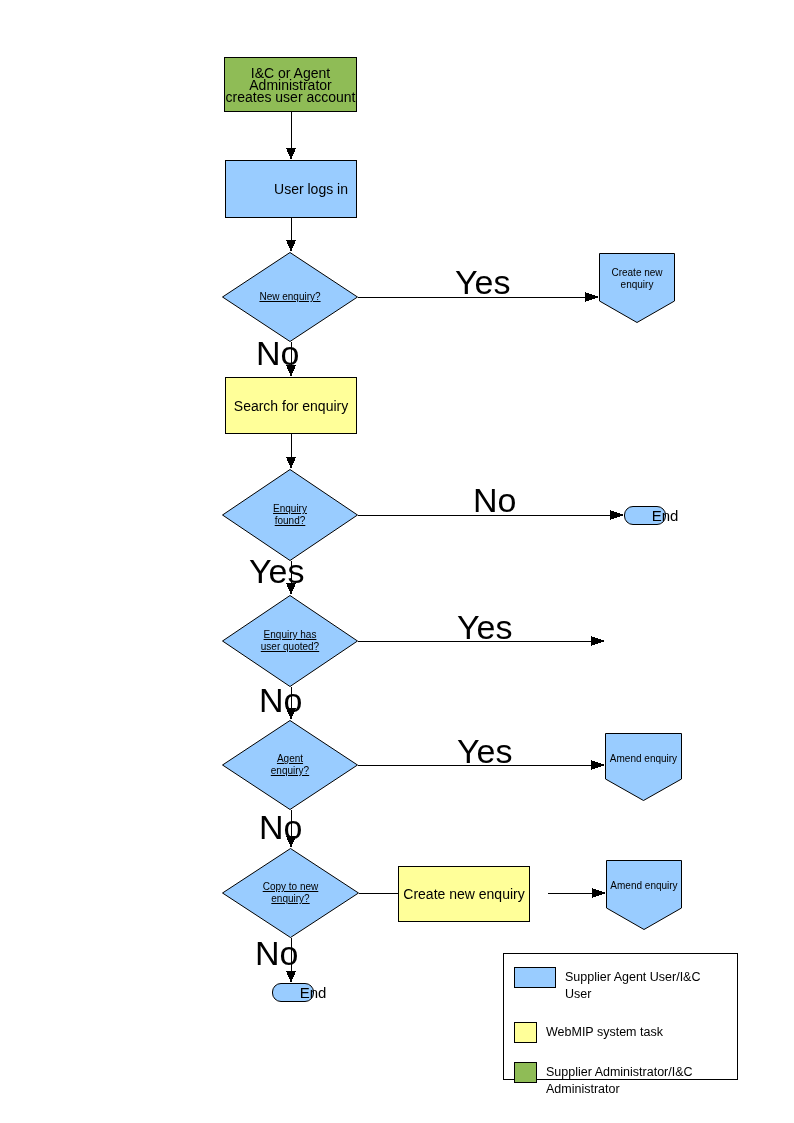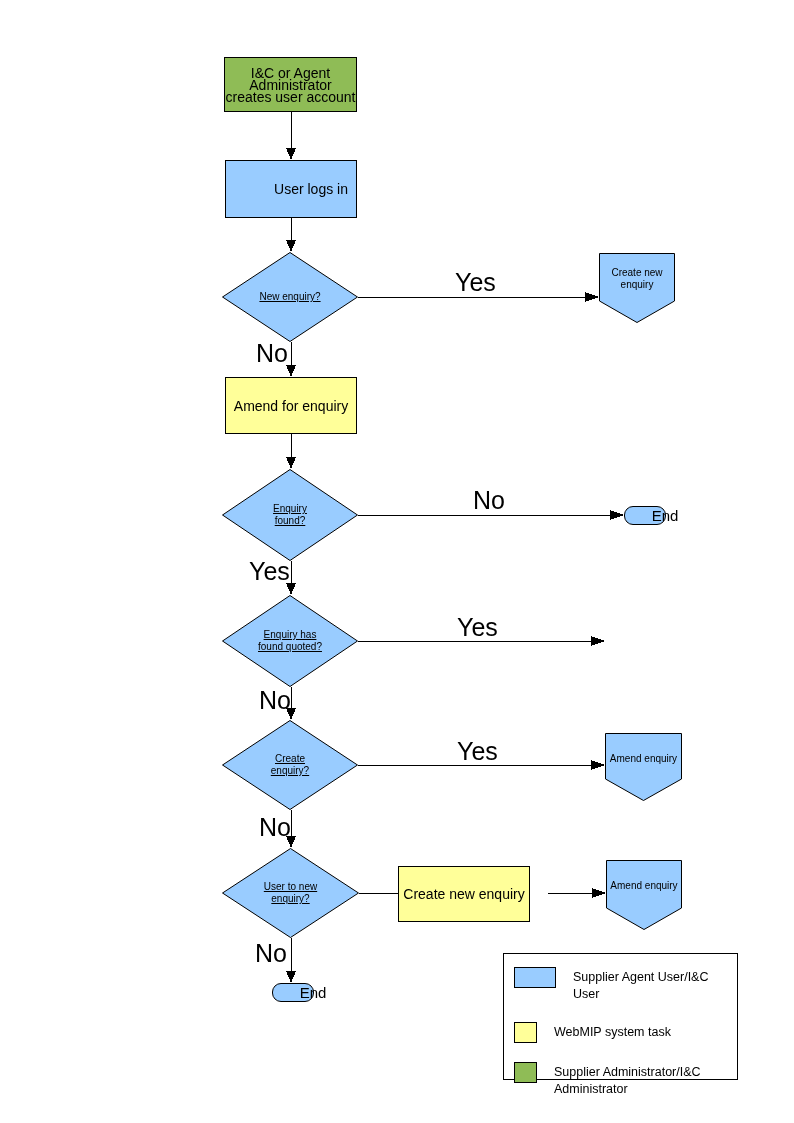--- a/index.html
+++ b/index.html
@@ -51,21 +51,21 @@
     border: 1px solid var(--line);
     border-radius: 9px;
     display: flex;
     align-items: center;
     justify-content: center;
     font-size: 15px;
   }
 
   .edge-label {
     position: absolute;
-    font-size: 25px;
+    font-size: 34px;
     line-height: 26px;
     white-space: nowrap;
   }
 
   .legend {
     position: absolute;
     box-sizing: border-box;
     border: 1px solid var(--line);
     background: #ffffff;
     padding: 13px 10px 8px 10px;
@@ -81,21 +81,20 @@
     box-sizing: border-box;
     border: 1px solid var(--line);
     flex: 0 0 auto;
     margin-right: 9px;
   }
   .legend-label {
     font-size: 12.5px;
     line-height: 17px;
     margin-top: 2px;
     max-width: 190px;
-    margin-left: 8px;
   }
   .tline { display: block; }
 </style>
 </head>
 <body>
 
 <div class="page">
 
   <svg class="connectors" width="794" height="1123" shape-rendering="crispEdges" aria-hidden="true">
 
@@ -180,21 +179,21 @@
     <svg width="76" height="70" viewBox="0 0 76 70">
       <polygon points="0.5,0.5 75.5,0.5 75.5,48 38,69.5 0.5,48" style="fill:var(--user-task);stroke:var(--line);stroke-width:1"></polygon>
     </svg>
     <div class="shape-text">
       <span class="tline">Create new</span>
       <span class="tline">enquiry</span>
     </div>
   </div>
 
   <div class="node rect fill-system" style="left:225px;top:377px;width:132px;height:57px">
-    <span class="tline">Amend for enquiry</span>
+    <span class="tline">Search for enquiry</span>
   </div>
 
   <div class="node shape-node diamond" style="left:222px;top:469px;width:136px;height:92px">
     <svg width="136" height="92" viewBox="0 0 136 92">
       <polygon points="68,0.5 135.5,46 68,91.5 0.5,46" style="fill:var(--user-task);stroke:var(--line);stroke-width:1"></polygon>
     </svg>
     <div class="shape-text">
       <span class="tline">Enquiry</span>
       <span class="tline">found?</span>
     </div>
@@ -203,50 +202,50 @@
   <div class="node terminator fill-user" style="left:624px;top:506px;width:38px;height:19px">
     <span>End</span>
   </div>
 
   <div class="node shape-node diamond" style="left:222px;top:595px;width:136px;height:92px">
     <svg width="136" height="92" viewBox="0 0 136 92">
       <polygon points="68,0.5 135.5,46 68,91.5 0.5,46" style="fill:var(--user-task);stroke:var(--line);stroke-width:1"></polygon>
     </svg>
     <div class="shape-text">
       <span class="tline">Enquiry has</span>
-      <span class="tline">found quoted?</span>
+      <span class="tline">user quoted?</span>
     </div>
   </div>
 
 
   <div class="node shape-node diamond" style="left:222px;top:720px;width:136px;height:90px">
     <svg width="136" height="90" viewBox="0 0 136 90">
       <polygon points="68,0.5 135.5,45 68,89.5 0.5,45" style="fill:var(--user-task);stroke:var(--line);stroke-width:1"></polygon>
     </svg>
     <div class="shape-text">
-      <span class="tline">Create</span>
+      <span class="tline">Agent</span>
       <span class="tline">enquiry?</span>
     </div>
   </div>
 
   <div class="node shape-node pentagon" style="left:605px;top:733px;width:77px;height:68px">
     <svg width="77" height="68" viewBox="0 0 77 68">
       <polygon points="0.5,0.5 76.5,0.5 76.5,46 38.5,67.5 0.5,46" style="fill:var(--user-task);stroke:var(--line);stroke-width:1"></polygon>
     </svg>
     <div class="shape-text">
       <span class="tline">Amend enquiry</span>
     </div>
   </div>
 
   <div class="node shape-node diamond" style="left:222px;top:848px;width:137px;height:90px">
     <svg width="137" height="90" viewBox="0 0 137 90">
       <polygon points="68.5,0.5 136.5,45 68.5,89.5 0.5,45" style="fill:var(--user-task);stroke:var(--line);stroke-width:1"></polygon>
     </svg>
     <div class="shape-text">
-      <span class="tline">User to new</span>
+      <span class="tline">Copy to new</span>
       <span class="tline">enquiry?</span>
     </div>
   </div>
 
   <div class="node rect fill-system" style="left:398px;top:866px;width:132px;height:56px">
     <span class="tline">Create new enquiry</span>
   </div>
 
   <div class="node shape-node pentagon" style="left:606px;top:860px;width:76px;height:70px">
     <svg width="76" height="70" viewBox="0 0 76 70">

